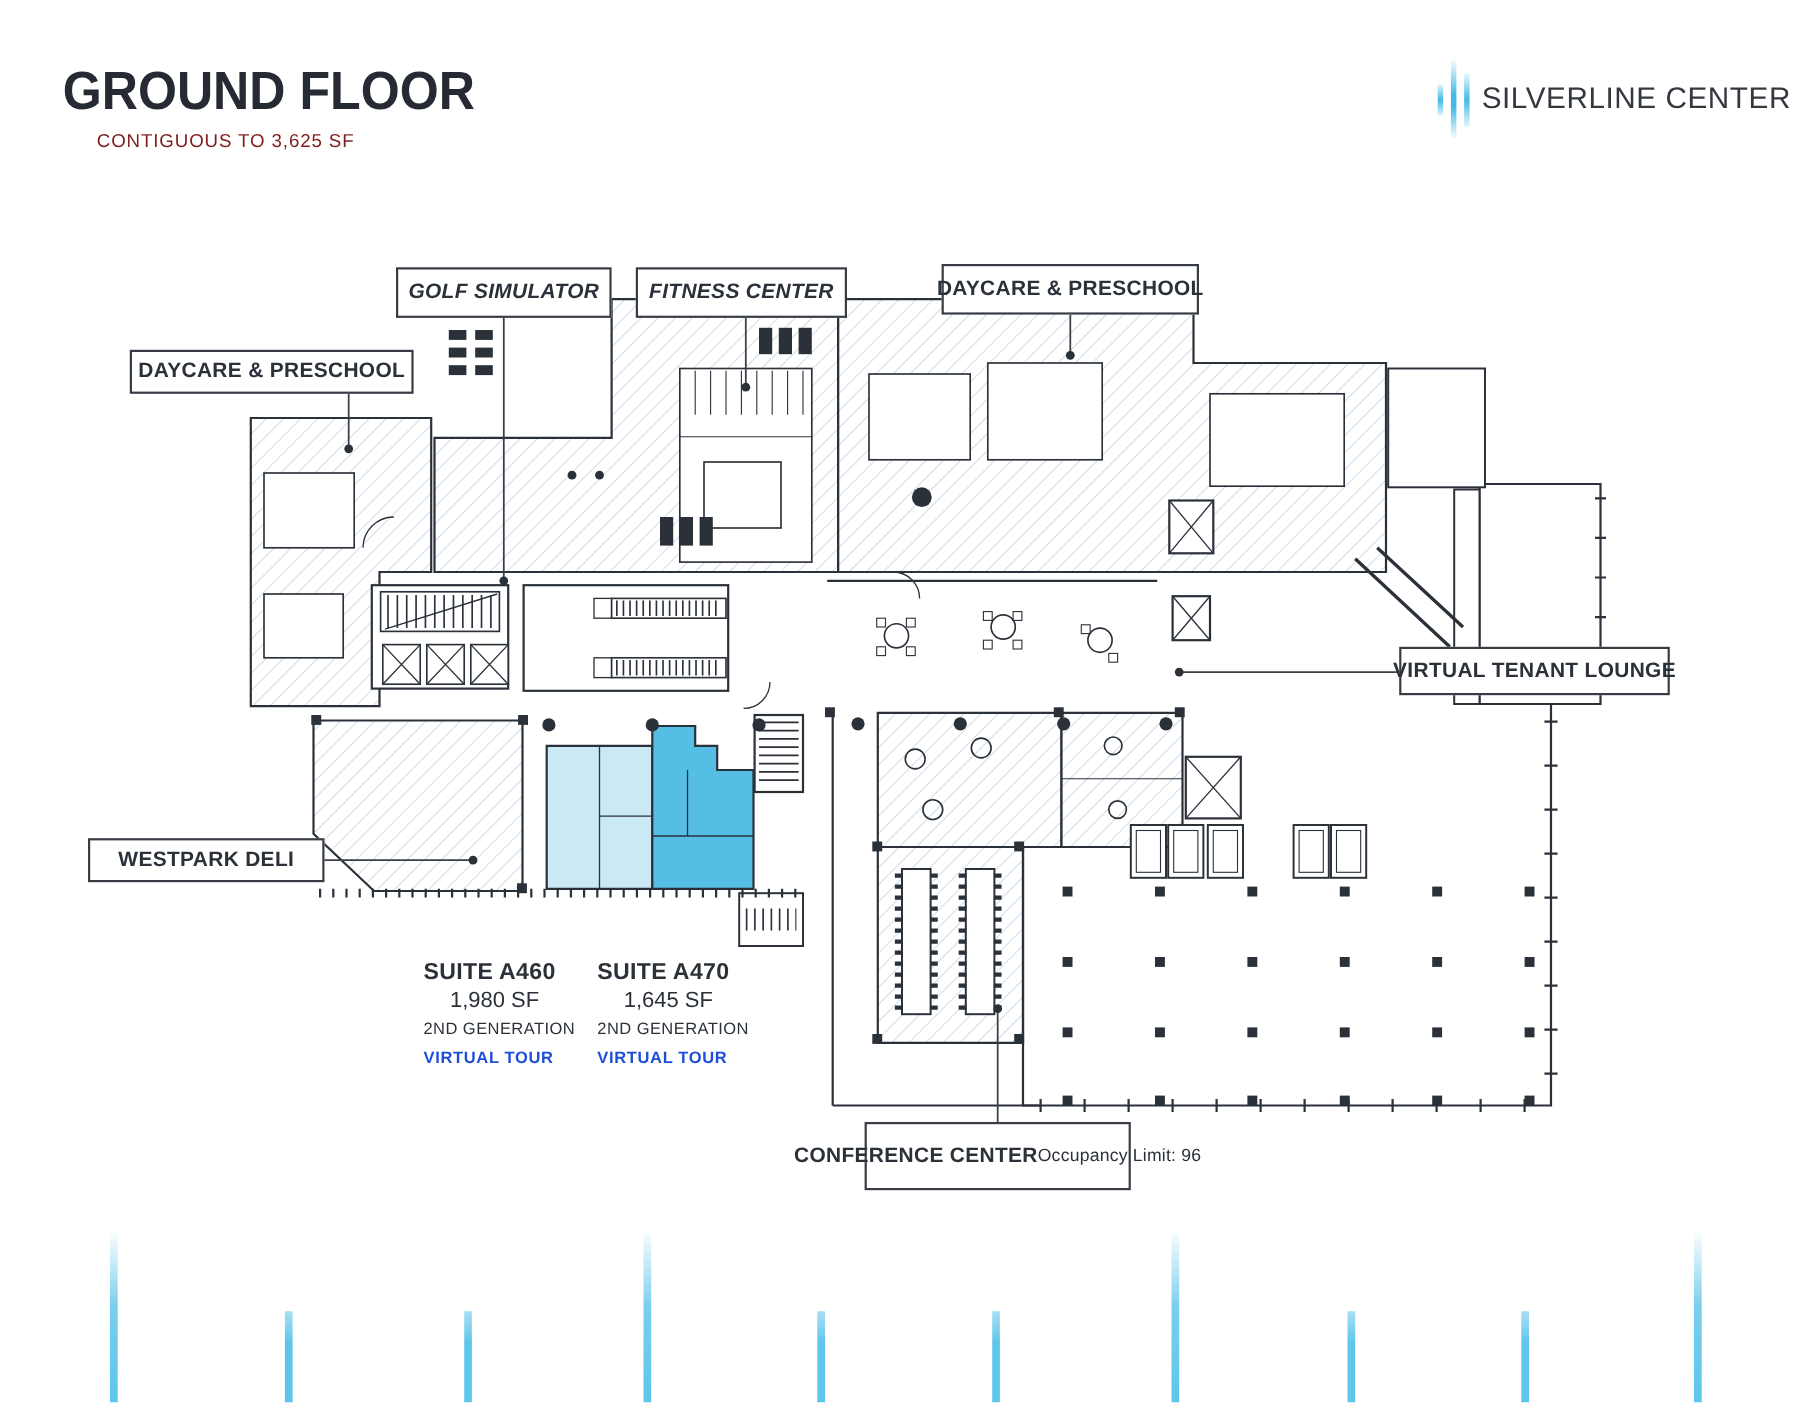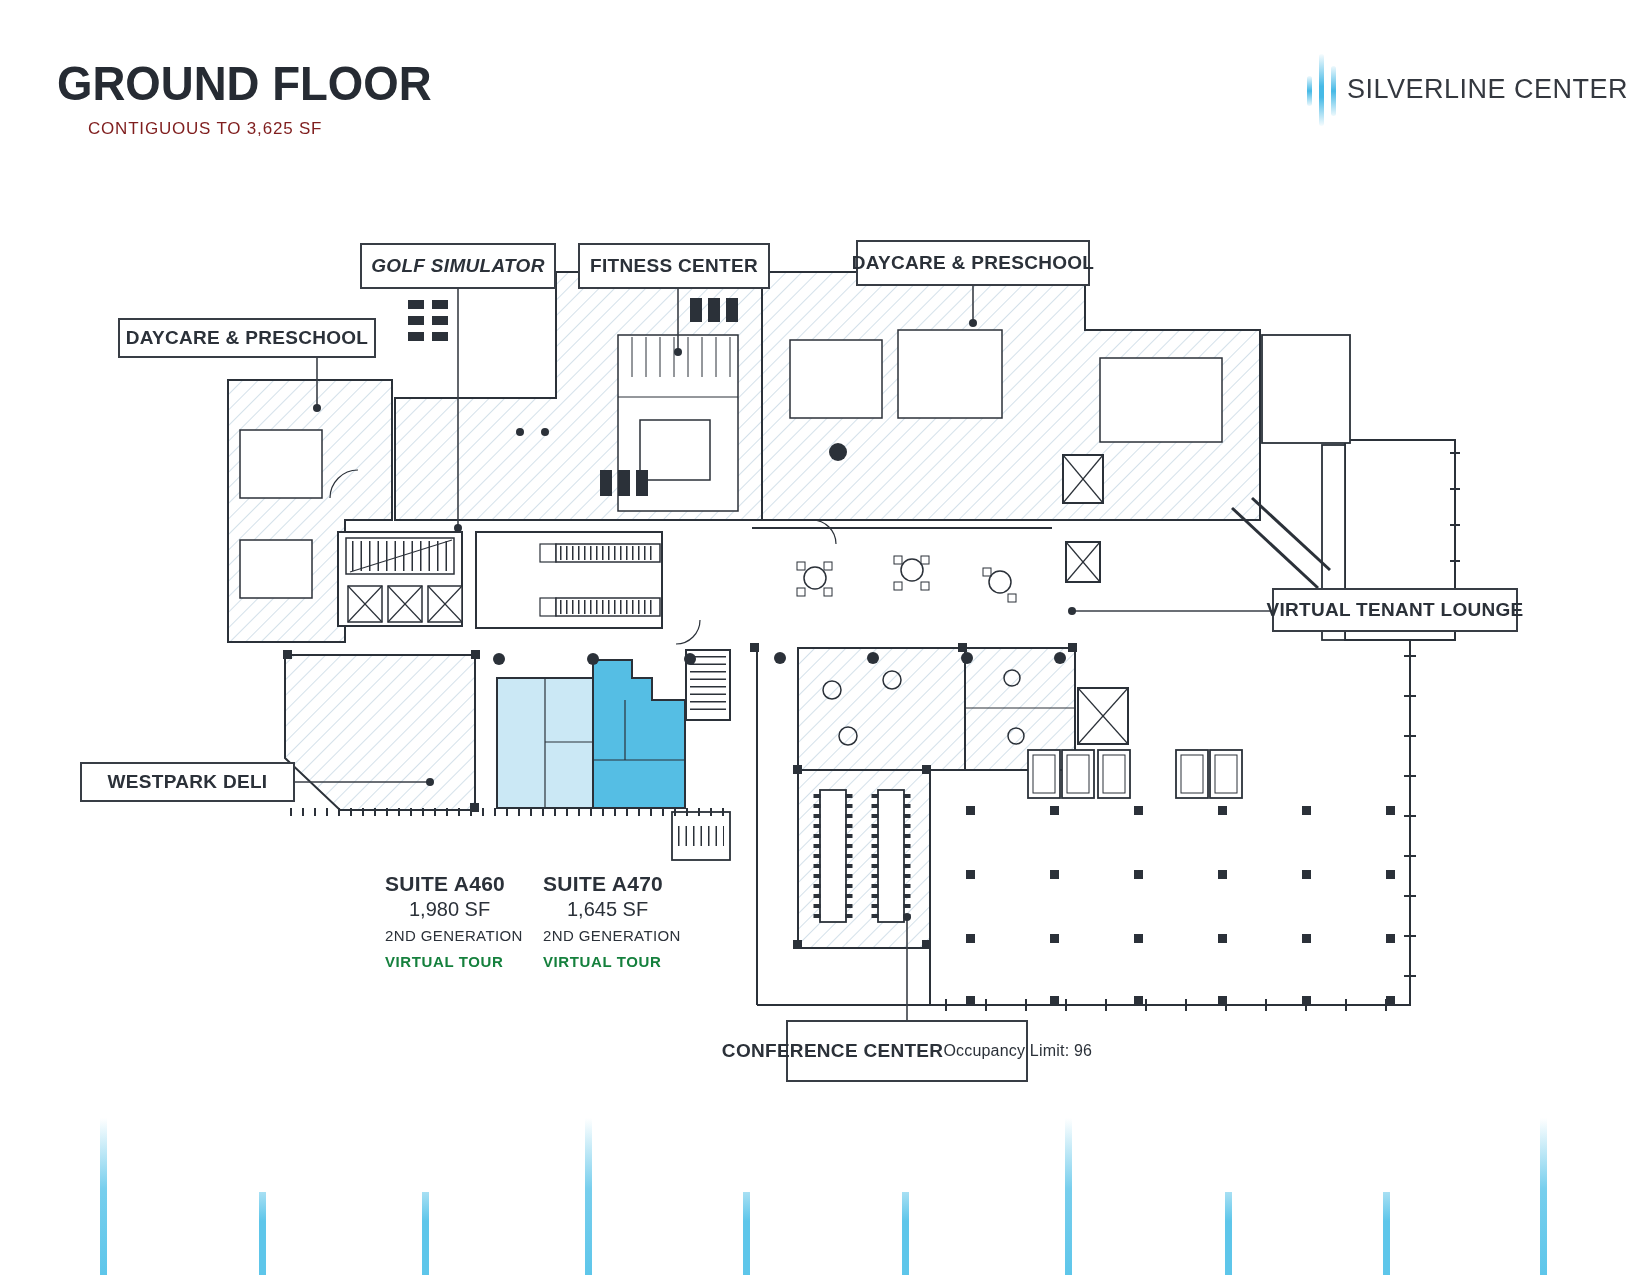--- a/index.html
+++ b/index.html
@@ -19,21 +19,21 @@
   .label-box{position:absolute;background:#fff;border:2px solid #383d45;color:#2b3139;
     font-weight:bold;font-size:19px;letter-spacing:.3px;display:flex;align-items:center;
     justify-content:center;text-align:center;box-sizing:border-box;white-space:nowrap;z-index:5;}
   .label-box .sub{font-weight:normal;font-size:16px;letter-spacing:.2px;}
   .conf-box{flex-direction:row;line-height:1.25;}
   
   .suite-info{position:absolute;z-index:5;}
   .s-name{font-size:21px;font-weight:bold;letter-spacing:.3px;line-height:24px;}
   .s-area{font-size:20px;line-height:26px;margin-left:24px;}
   .s-gen{font-size:15px;letter-spacing:.4px;line-height:24px;margin-top:2px;}
-  .s-link{font-size:15px;font-weight:bold;letter-spacing:.6px;line-height:22px;margin-top:3px;color:#15803d;cursor:pointer;}
+  .s-link{font-size:15px;font-weight:bold;letter-spacing:.6px;line-height:22px;margin-top:3px;color:#1d4ed8;cursor:pointer;}
   
   .tick{position:absolute;width:7px;}
   .tick.tall{top:1118px;height:157px;
     background:linear-gradient(to bottom,rgba(96,198,234,0) 0%,rgba(96,198,234,.85) 45%,#5ec6ea 100%);}
   .tick.short{top:1192px;height:83px;
     background:linear-gradient(to bottom,rgba(96,198,234,.55) 0%,#5ec6ea 35%,#5ec6ea 100%);}
   svg{position:absolute;left:0;top:0;}
 </style>
 </head>
 <body>
@@ -287,21 +287,21 @@
 <div class="subtitle">CONTIGUOUS TO 3,625 SF</div>
 
 <div>
   <div class="logo-bar" style="left:1307px;top:76px;height:30px;background:linear-gradient(to bottom,rgba(90,197,234,.1),#45b9e6 50%,rgba(90,197,234,.1));"></div>
   <div class="logo-bar" style="left:1319px;top:54px;height:72px;background:linear-gradient(to bottom,rgba(90,197,234,.05),#45b9e6 45%,#45b9e6 60%,rgba(90,197,234,.05));"></div>
   <div class="logo-bar" style="left:1331px;top:66px;height:50px;background:linear-gradient(to bottom,rgba(90,197,234,.1),#45b9e6 50%,rgba(90,197,234,.1));"></div>
   <div class="logo-text">SILVERLINE CENTER</div>
 </div>
 
 <div class="label-box" style="left:360px;top:243px;width:196px;height:46px;font-style:italic;">GOLF SIMULATOR</div>
-<div class="label-box" style="left:578px;top:243px;width:192px;height:46px;">FITNESS CENTER</div>
+<div class="label-box" style="left:578px;top:243px;width:192px;height:46px;font-style:italic;">FITNESS CENTER</div>
 <div class="label-box" style="left:856px;top:240px;width:234px;height:46px;">DAYCARE &amp; PRESCHOOL</div>
 <div class="label-box" style="left:118px;top:318px;width:258px;height:40px;">DAYCARE &amp; PRESCHOOL</div>
 <div class="label-box" style="left:80px;top:762px;width:215px;height:40px;">WESTPARK DELI</div>
 <div class="label-box" style="left:1272px;top:588px;width:246px;height:44px;">VIRTUAL TENANT LOUNGE</div>
 <div class="label-box conf-box" style="left:786px;top:1020px;width:242px;height:62px;">
   <div>CONFERENCE CENTER</div>
   <div class="sub">Occupancy Limit: 96</div>
 </div>
 
 <div class="suite-info" style="left:385px;top:872px;">

